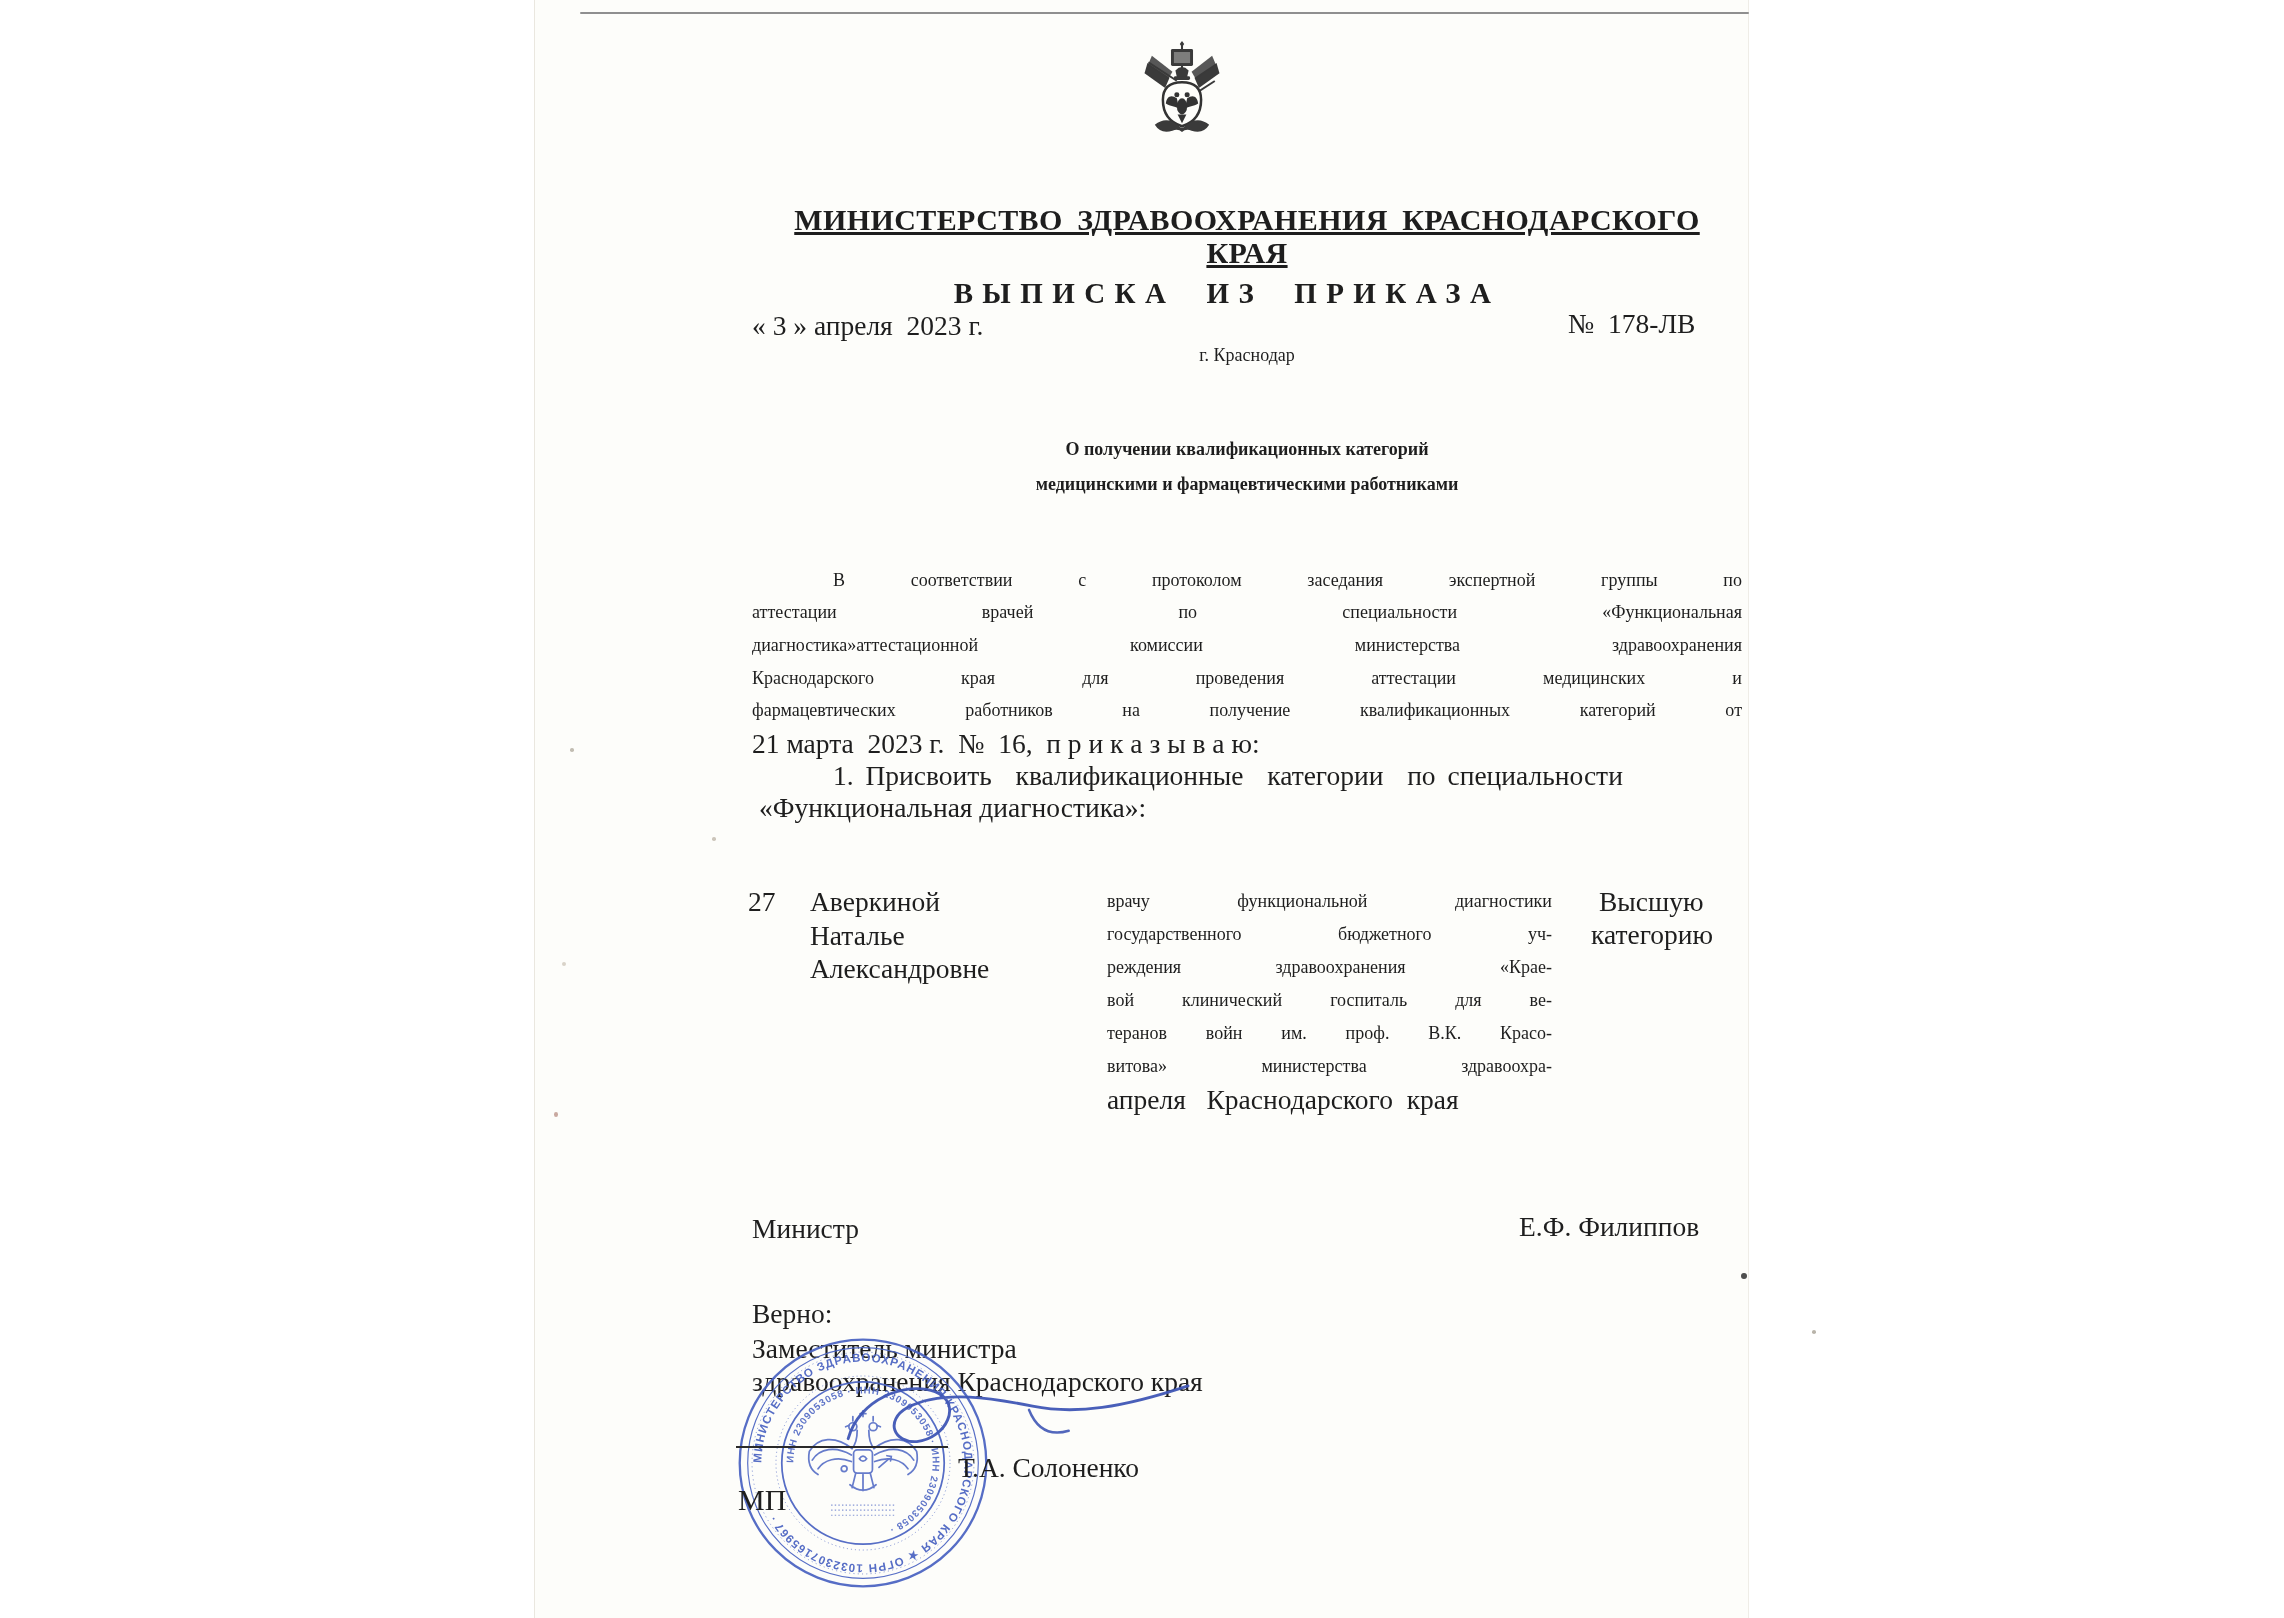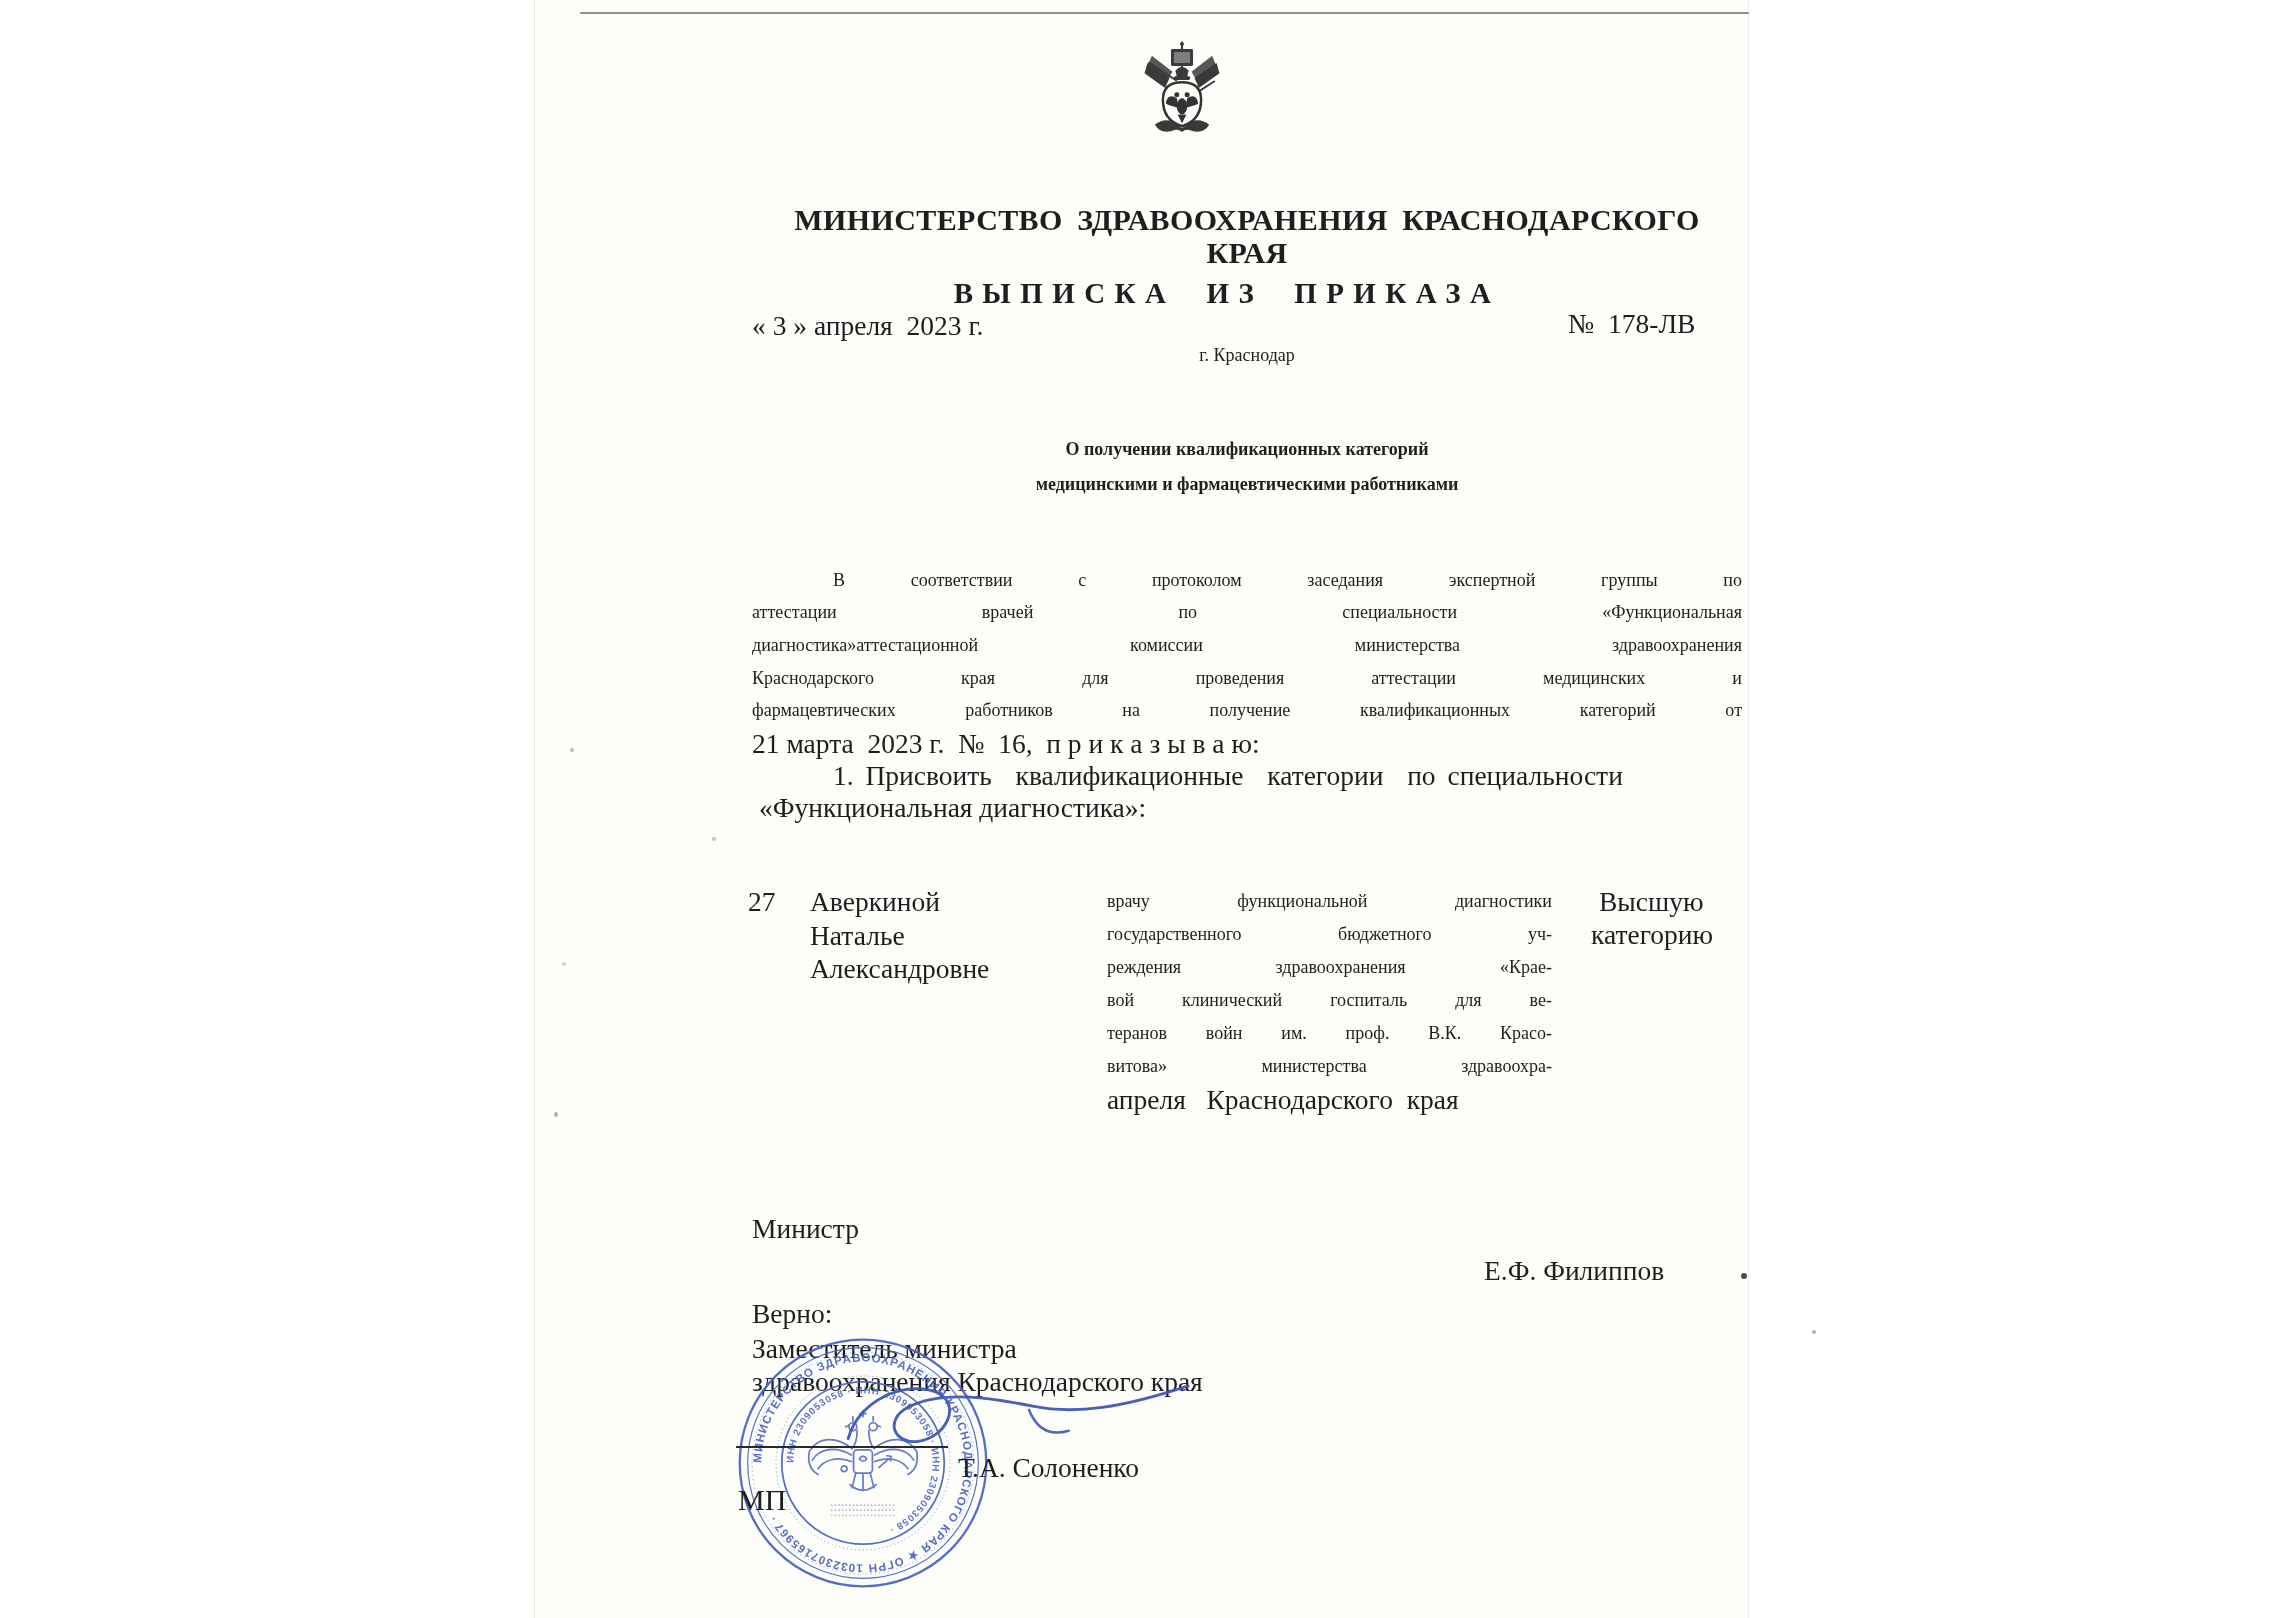--- a/index.html
+++ b/index.html
@@ -8,21 +8,21 @@
           font-family:"Liberation Serif","DejaVu Serif",serif;color:#1e1e1e;}
   .page{position:absolute;left:535px;top:0;width:1214px;height:1618px;background:#fdfdfa;}
   .page-edge-left{position:absolute;left:534px;top:0;width:1.4px;height:1618px;background:#eae7df;}
   .page-edge-right{position:absolute;left:1748px;top:0;width:1.4px;height:1618px;background:#efede7;}
   .scanline{position:absolute;left:580px;top:12.3px;width:1169px;height:2.2px;background:#8f8f8f;border-radius:1.4px;}
   .t{position:absolute;white-space:pre;line-height:33px;font-size:27.5px;}
   .blk{position:absolute;left:752px;width:990px;line-height:33px;font-size:18px;}
   .c{text-align:center;}
   .b{font-weight:bold;}
   .jl{text-align:justify;text-align-last:justify;-moz-text-align-last:justify;white-space:normal;}
-  .h1{font-size:30px;letter-spacing:0.4px;word-spacing:6.5px;}
+  .h1{font-size:30px;letter-spacing:0.4px;word-spacing:6.5px;text-decoration:underline;}
   .h2{font-size:29px;letter-spacing:9.4px;word-spacing:14.5px;}
   .speck{position:absolute;border-radius:50%;}
   .z2{z-index:2;} .z3{z-index:3;} .z4{z-index:4;margin-top:34px;}
   svg{position:absolute;}
 </style>
 </head>
 <body>
 
 <div class="canvas">
   <div class="page"></div>
@@ -89,21 +89,21 @@
   <div class="blk jl" style="left:1107px;top:951px;width:445px;">реждения здравоохранения «Крае-</div>
   <div class="blk jl" style="left:1107px;top:984px;width:445px;">вой клинический госпиталь для ве-</div>
   <div class="blk jl" style="left:1107px;top:1017px;width:445px;">теранов войн  им. проф. В.К. Красо-</div>
   <div class="blk jl" style="left:1107px;top:1050px;width:445px;">витова» министерства здравоохра-</div>
   <div class="t" style="left:1107px;top:1083px;">апреля   Краснодарского  края</div>
 
   <div class="t" style="left:1599px;top:885px;">Высшую</div>
   <div class="t" style="left:1591px;top:918px;">категорию</div>
 
   <div class="t" style="left:752px;top:1212px;">Министр</div>
-  <div class="t" style="left:1484px;top:1210px;margin-top:44px;">Е.Ф. Филиппов</div>
+  <div class="t" style="left:1519px;top:1210px;">Е.Ф. Филиппов</div>
 
   <div class="t" style="left:752px;top:1297px;">Верно:</div>
   <div class="t" style="left:752px;top:1332px;">Заместитель министра</div>
   <div class="t" style="left:752px;top:1365px;">здравоохранения Краснодарского края</div>
   <div class="t z4" style="left:958px;top:1417px;">Т.А. Солоненко</div>
   <div class="t z4" style="left:738px;top:1449px;font-size:30px;">МП</div>
   <div class="z3" style="position:absolute;left:736px;top:1446px;width:212px;height:2.2px;background:#2a2a2a;"></div>
 
   <svg class="z2" style="left:735px;top:1335px;opacity:.93;" width="256" height="256" viewBox="-176.5 -176.5 353 353">
     <g fill="none" stroke="#4a63c2">

